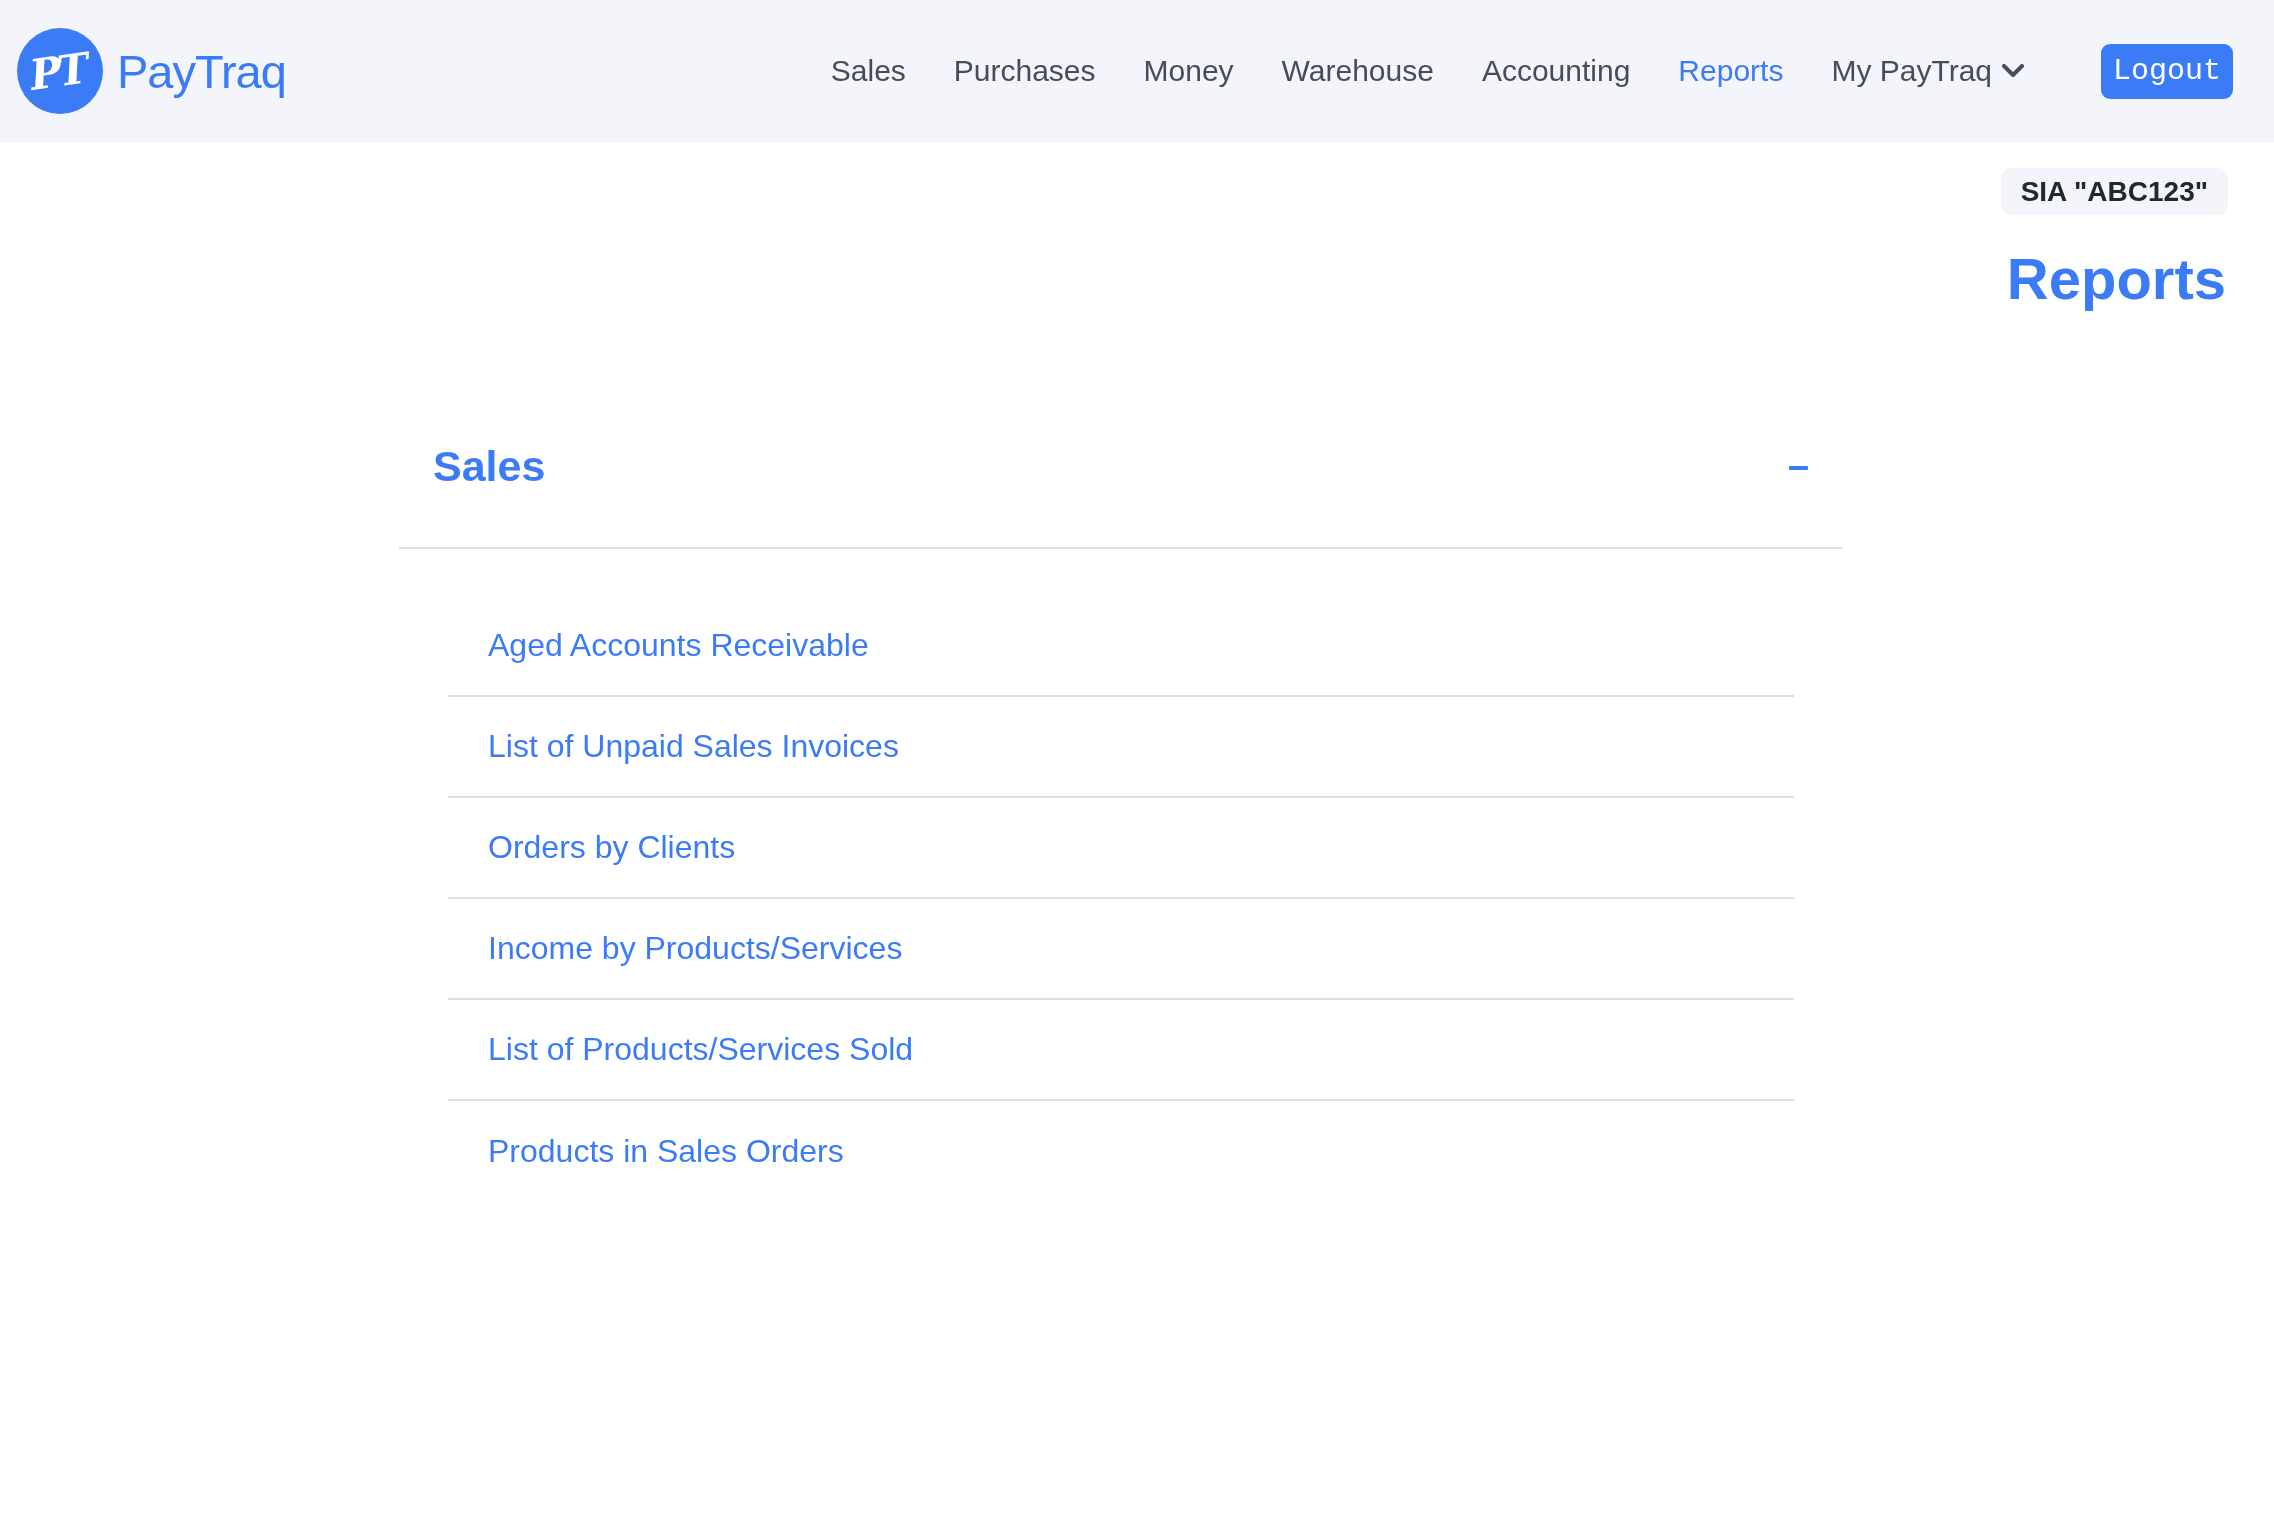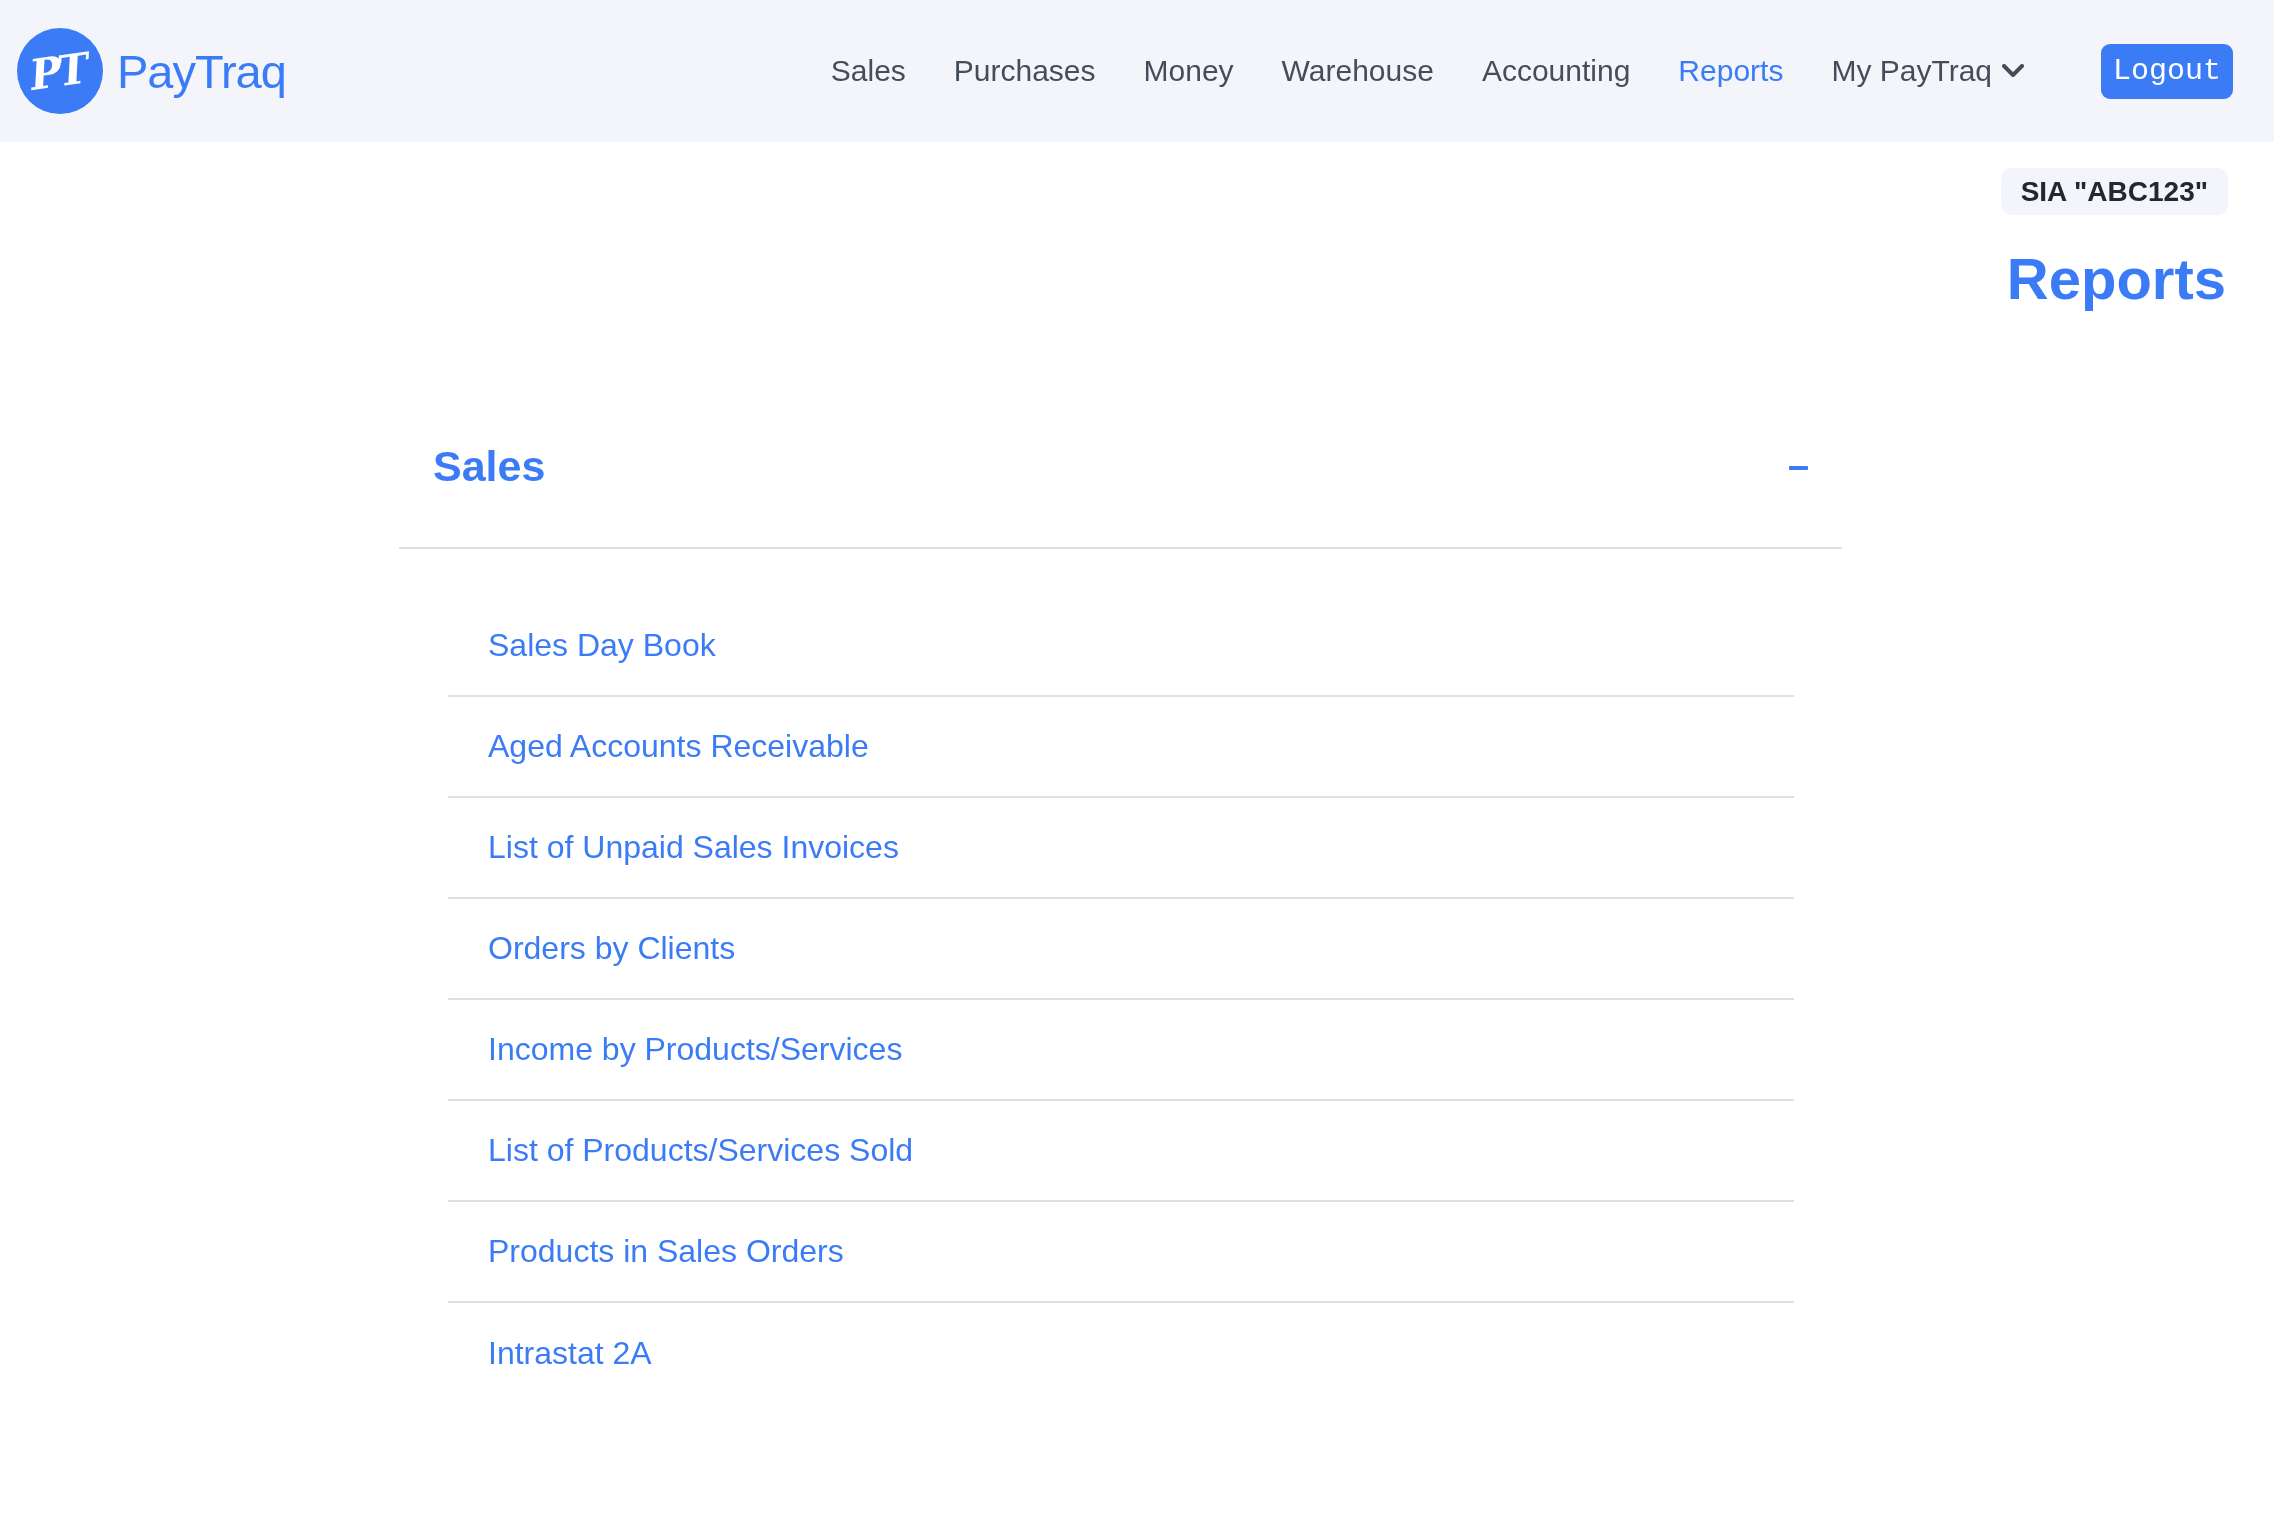--- a/index.html
+++ b/index.html
@@ -194,39 +194,33 @@
   <div class="company-badge">SIA "ABC123"</div>
   <h1 class="page-title">Reports</h1>
 
   <section class="section">
     <div class="section-header">
       <span class="section-title">Sales</span>
       <span class="collapse-dash"></span>
     </div>
     <div class="report-list">
         <div class="report-row">
-          <a class="report-link">Sales Day Book</a>
-        </div>
-        <div class="report-row">
           <a class="report-link">Aged Accounts Receivable</a>
         </div>
         <div class="report-row">
           <a class="report-link">List of Unpaid Sales Invoices</a>
         </div>
         <div class="report-row">
           <a class="report-link">Orders by Clients</a>
         </div>
         <div class="report-row">
           <a class="report-link">Income by Products/Services</a>
         </div>
         <div class="report-row">
           <a class="report-link">List of Products/Services Sold</a>
         </div>
         <div class="report-row">
           <a class="report-link">Products in Sales Orders</a>
-        </div>
-        <div class="report-row">
-          <a class="report-link">Intrastat 2A</a>
         </div>
       </div>
   </section>
 
 </div>
 
 </body></html>

